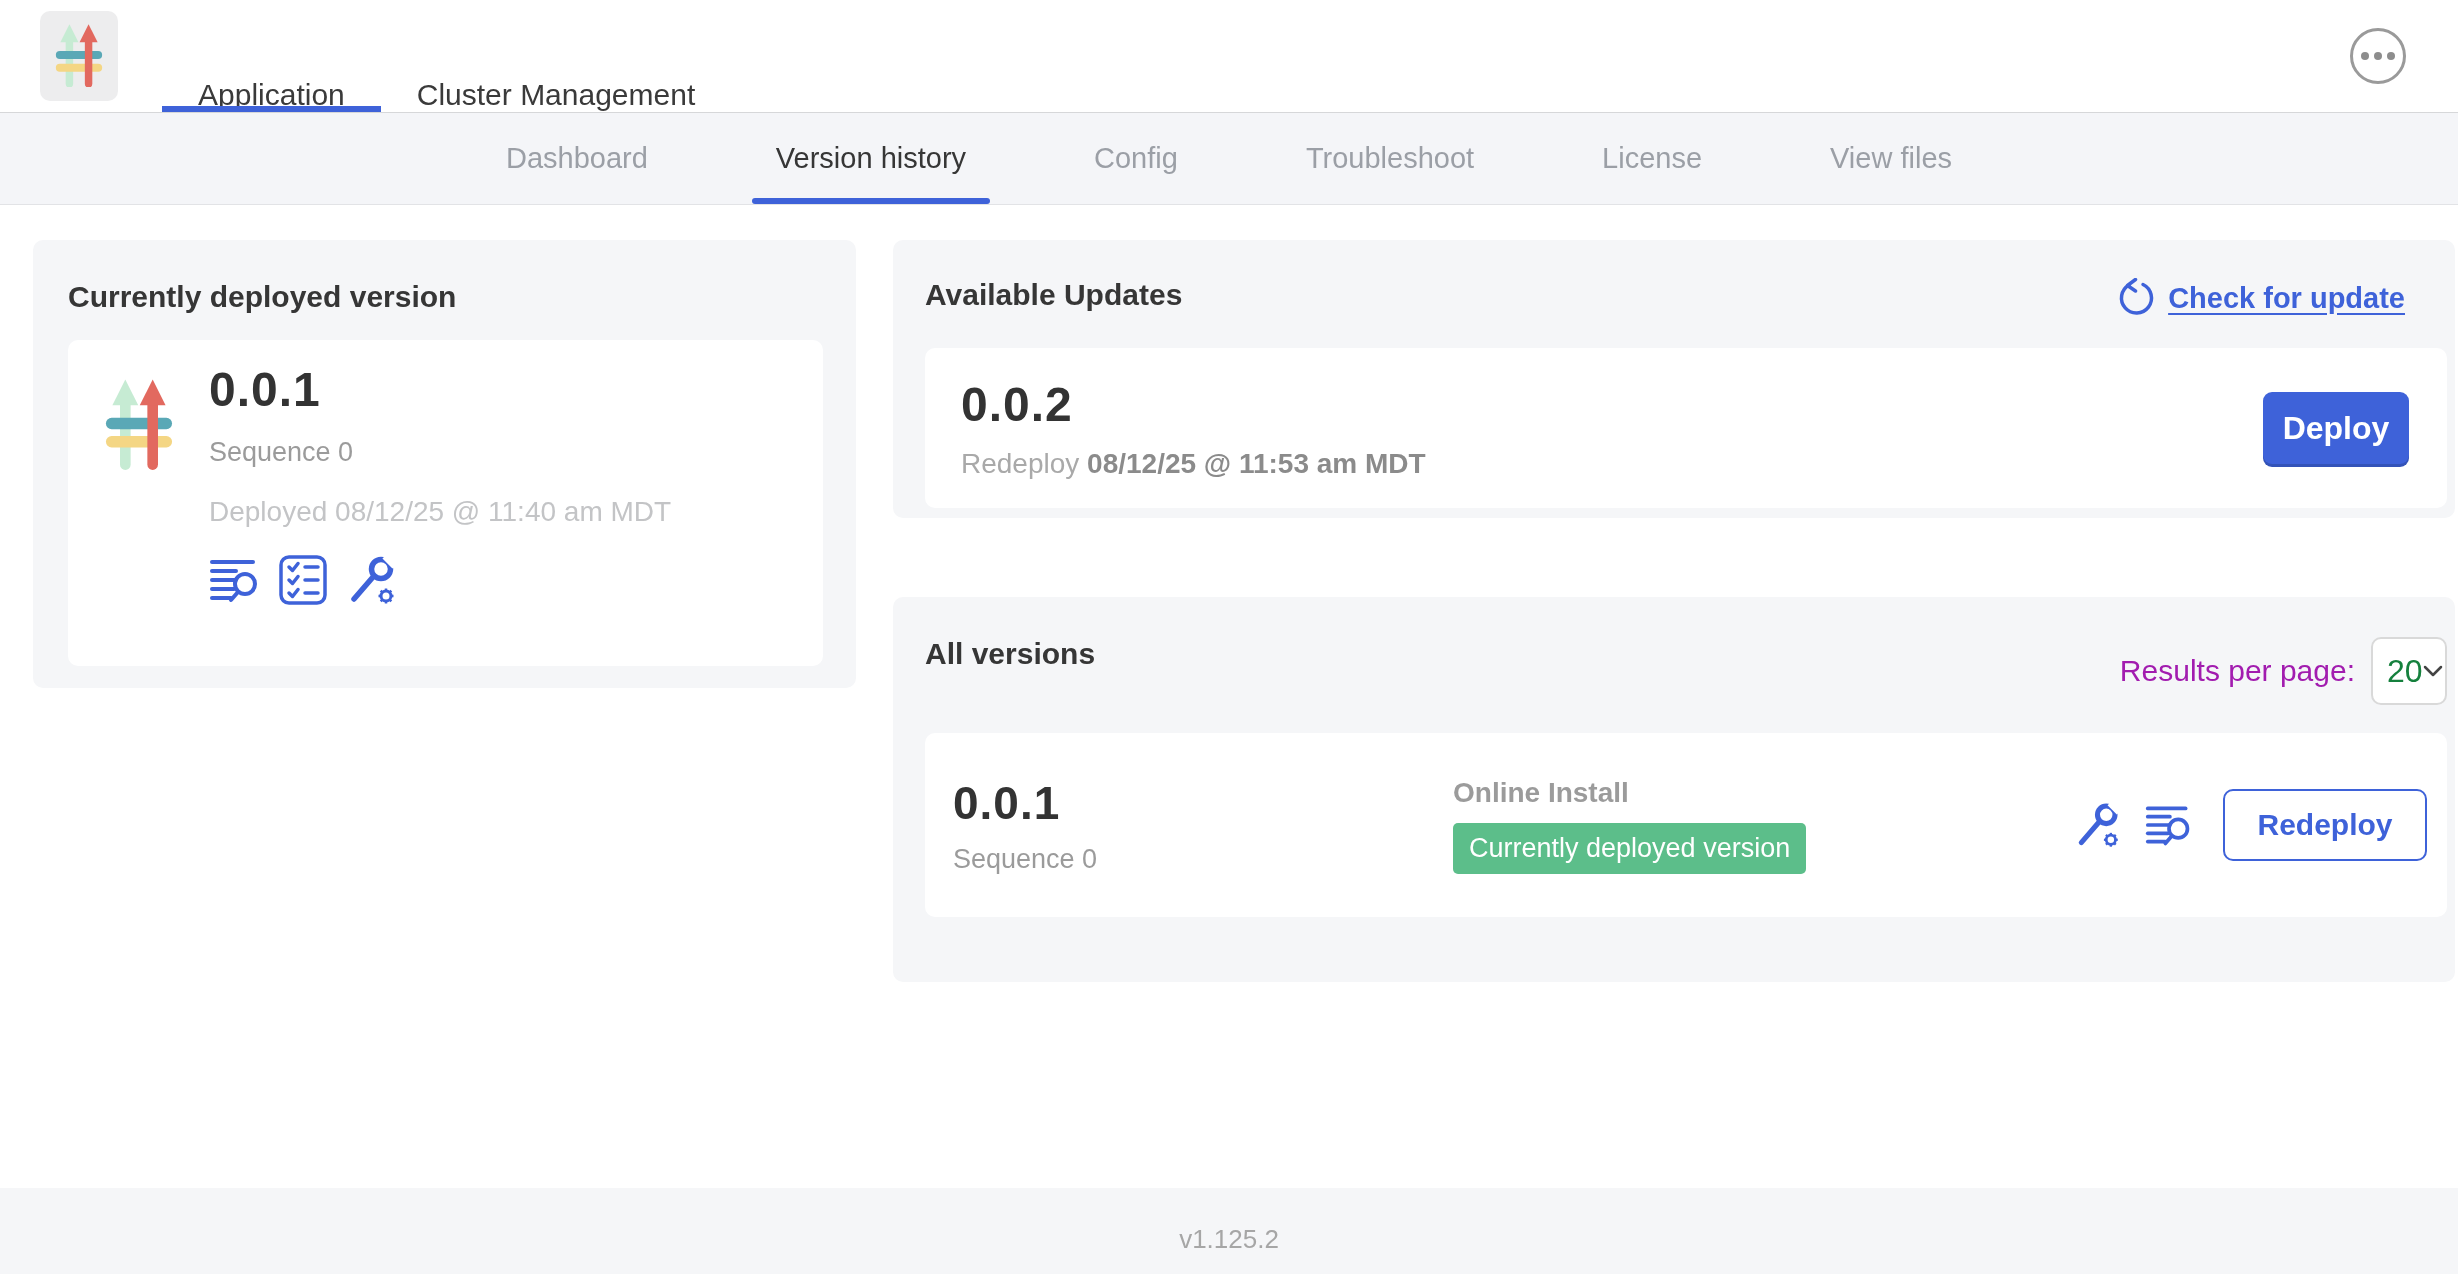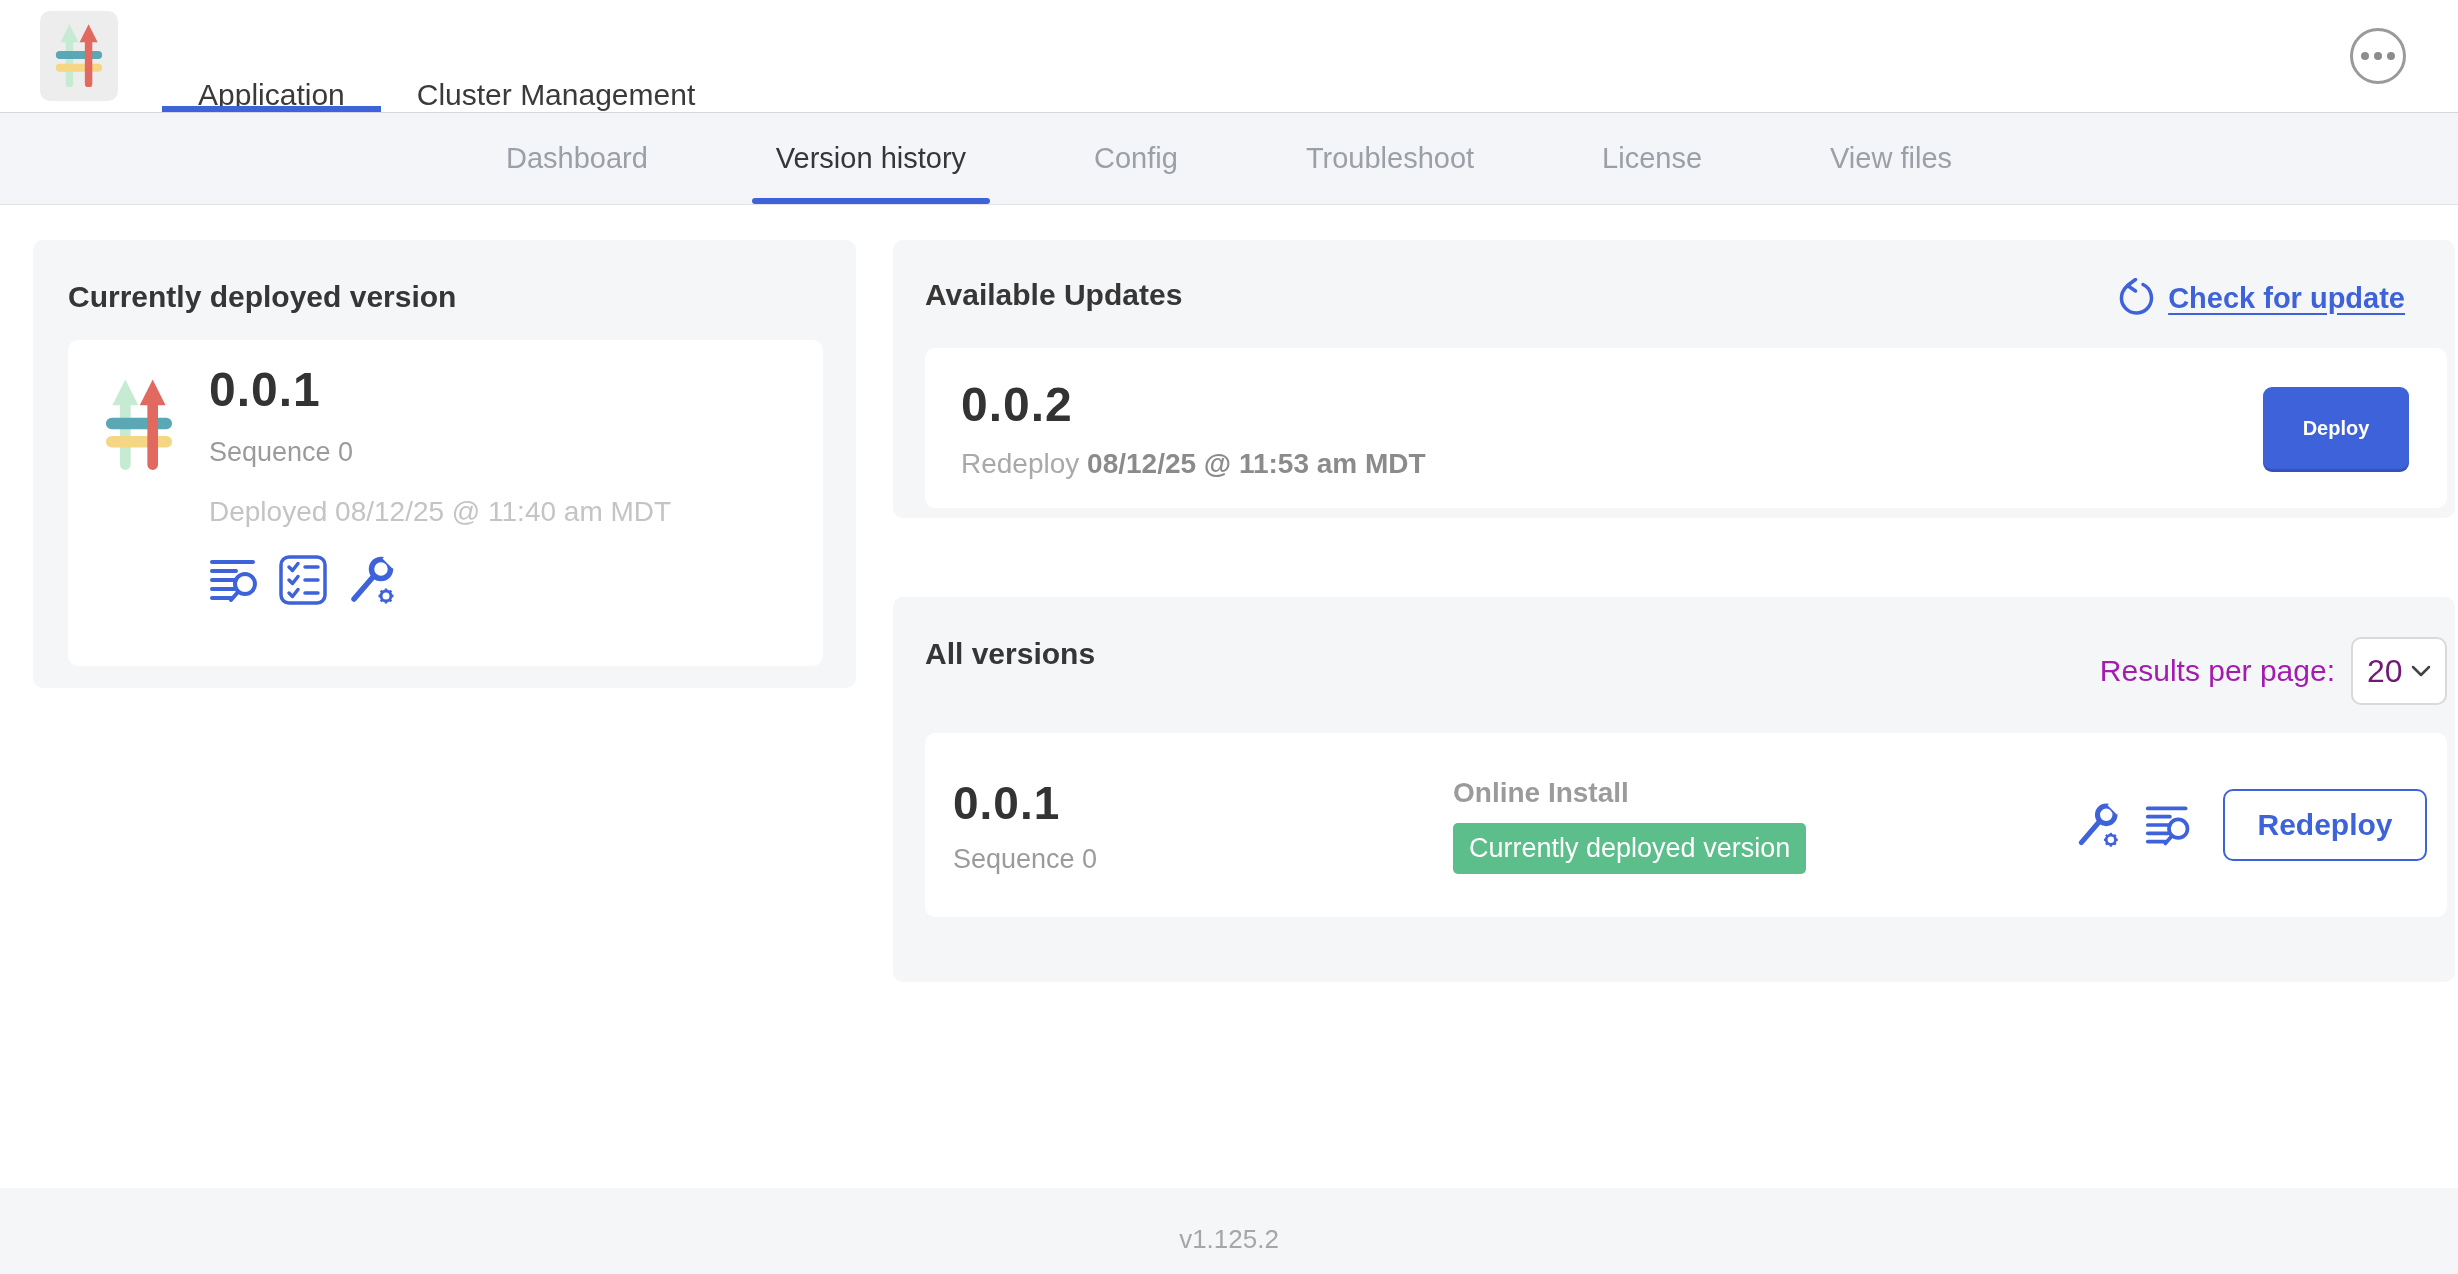--- a/index.html
+++ b/index.html
@@ -40,26 +40,26 @@
   
   .right-col { flex:1; display:flex; flex-direction:column; }
 
   .updates-card { height:278px; padding:38px 8px 0 32px; margin-bottom:79px; }
   .card-head { display:flex; align-items:flex-start; }
   .check-link { margin-left:auto; margin-right:42px; display:flex; align-items:center; gap:12px; color:#3E62D9; font-size:29px; font-weight:600; cursor:pointer; text-decoration:none; }
   .check-link .link-text { text-decoration:underline; text-underline-offset:5px; }
   .updates-inner { margin-top:30px; height:160px; padding:0 38px 0 36px; display:flex; align-items:center; }
   .released-line { margin-top:16px; font-size:28px; color:#a9a9a9; }
   .released-line .date { font-weight:700; color:#8b8b8b; }
-  .deploy-btn { margin-left:auto; width:146px; height:82px; background:#3E62D9; color:#fff; font-size:20px; font-weight:700; font-family:inherit; border:none; border-radius:9px; box-shadow:0 3px 0 #3353b8; cursor:pointer; }
+  .deploy-btn { margin-left:auto; width:146px; height:72px; background:#3E62D9; color:#fff; font-size:32px; font-weight:700; font-family:inherit; border:none; border-radius:9px; box-shadow:0 3px 0 #3353b8; cursor:pointer; }
 
   .allversions-card { height:385px; padding:40px 8px 0 32px; }
   .rpp-group { margin-left:auto; display:flex; align-items:center; gap:16px; }
   .rpp-label { font-size:30px; color:#a21caf; }
-  .rpp-select { width:96px; height:68px; background:#fff; border:2px solid #d9d9d9; border-radius:10px; display:flex; align-items:center; padding:0 14px; font-size:32px; color:#701a75; cursor:pointer; }
+  .rpp-select { width:76px; height:68px; background:#fff; border:2px solid #d9d9d9; border-radius:10px; display:flex; align-items:center; padding:0 14px; font-size:32px; color:#15803d; cursor:pointer; }
   .rpp-select .chev { margin-left:auto; display:flex; color:#444; }
 
   .version-row { margin-top:28px; height:184px; padding:0 20px 0 28px; display:flex; align-items:center; }
   .ver-block { width:500px; }
   .row-version { font-size:46px; font-weight:700; color:#333; letter-spacing:1px; }
   .row-seq { margin-top:14px; font-size:27px; color:#9b9b9b; }
   .install-block { flex:1; }
   .install-type { font-size:28px; font-weight:600; color:#9b9b9b; }
   .deployed-badge { display:inline-block; margin-top:14px; background:#5CBE8A; color:#fff; font-size:27px; font-weight:500; padding:10px 16px; border-radius:5px; }
   .row-icons { display:flex; gap:24px; margin-right:30px; }

